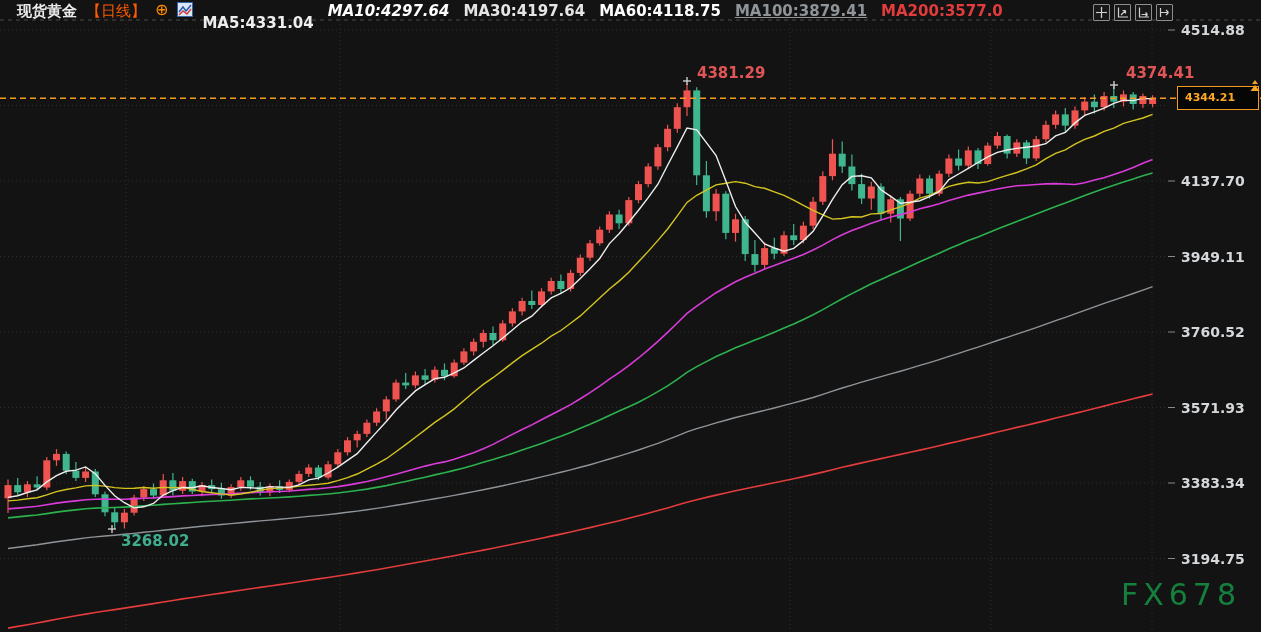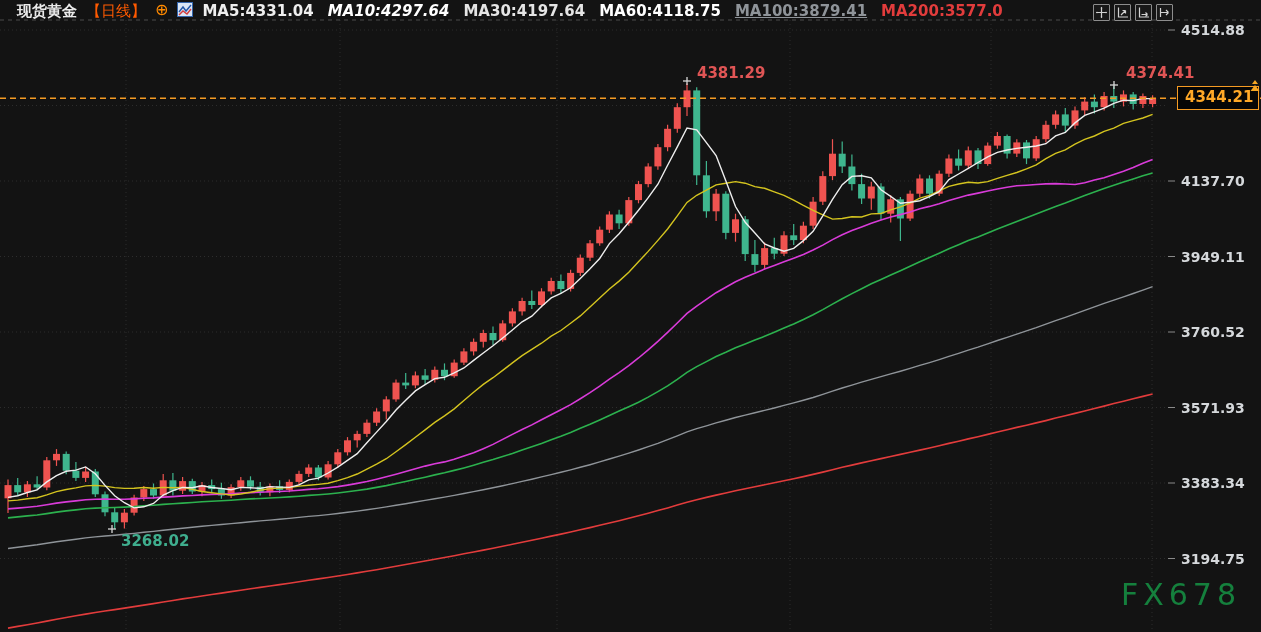--- a/index.html
+++ b/index.html
@@ -10,21 +10,21 @@
           gap:9px;padding:2px 0 0 17px;font-size:15px;z-index:6;white-space:nowrap;}
   .sym{font-weight:700;color:#eaeaea;}
   .period{font-weight:400;color:#ff5a00;}
   .addicon{color:#ff8a00;font-size:16px;line-height:15px;}
   .masettings{color:#e4e4e4;}
   .mavals{display:flex;gap:14px;font-weight:600;}
   .toolbar{position:absolute;top:4px;left:1093px;display:flex;gap:4px;z-index:6;}
   .tbtn{width:17px;height:17px;background:#181818;border:1px solid #8d8d8d;border-radius:1px;
         padding:0;display:flex;align-items:center;justify-content:center;box-sizing:border-box;}
   .pricetag{position:absolute;left:1177px;width:82px;height:24px;box-sizing:border-box;
-            background:#060606;border:1.5px solid #f59b23;color:#ffa827;font-size:15px;
+            background:#060606;border:1.5px solid #f59b23;color:#ffa827;font-size:11px;
             font-weight:700;line-height:21px;padding-left:7px;z-index:4;}
   .alerticon{position:absolute;left:1248px;top:79px;z-index:5;}
   .watermark{position:absolute;right:20px;bottom:20px;font-size:30px;letter-spacing:5px;
              color:#15803d;z-index:3;font-weight:400;}
 </style>
 </head>
 <body>
 
 <svg id="chart" width="1261" height="632">
     <g>
@@ -327,21 +327,21 @@
   <span class="period">【日线】</span>
   <span class="addicon">⊕</span>
   <span style="display:flex;">
     <svg width="16" height="15" viewBox="0 0 16 15">
       <rect x="0.5" y="0.5" width="15" height="14" fill="#dbe6f5" stroke="#3566ad"></rect>
       <polyline points="2,10 6,5 9,9 14,3" fill="none" stroke="#2457a8" stroke-width="1.4"></polyline>
       <polyline points="2,13 6,9 10,12 14,7" fill="none" stroke="#d43c3c" stroke-width="1.4"></polyline>
     </svg>
   </span>
   <span class="mavals">
-      <span style="color: rgb(238, 238, 238);">MA5:4331.04</span>
+      <span style="color: rgb(238, 238, 238); margin-top: 12px;">MA5:4331.04</span>
       <span style="color: #ffffff; font-style: italic;">MA10:4297.64</span>
       <span style="color: #e5e5e5;">MA30:4197.64</span>
       <span style="color: #ffffff;">MA60:4118.75</span>
       <span style="color: rgb(143, 148, 153); text-decoration: underline;">MA100:3879.41</span>
       <span style="color: rgb(226, 60, 60);">MA200:3577.0</span>
     </span>
 </div>
 
 <div class="toolbar">
   <button class="tbtn">

